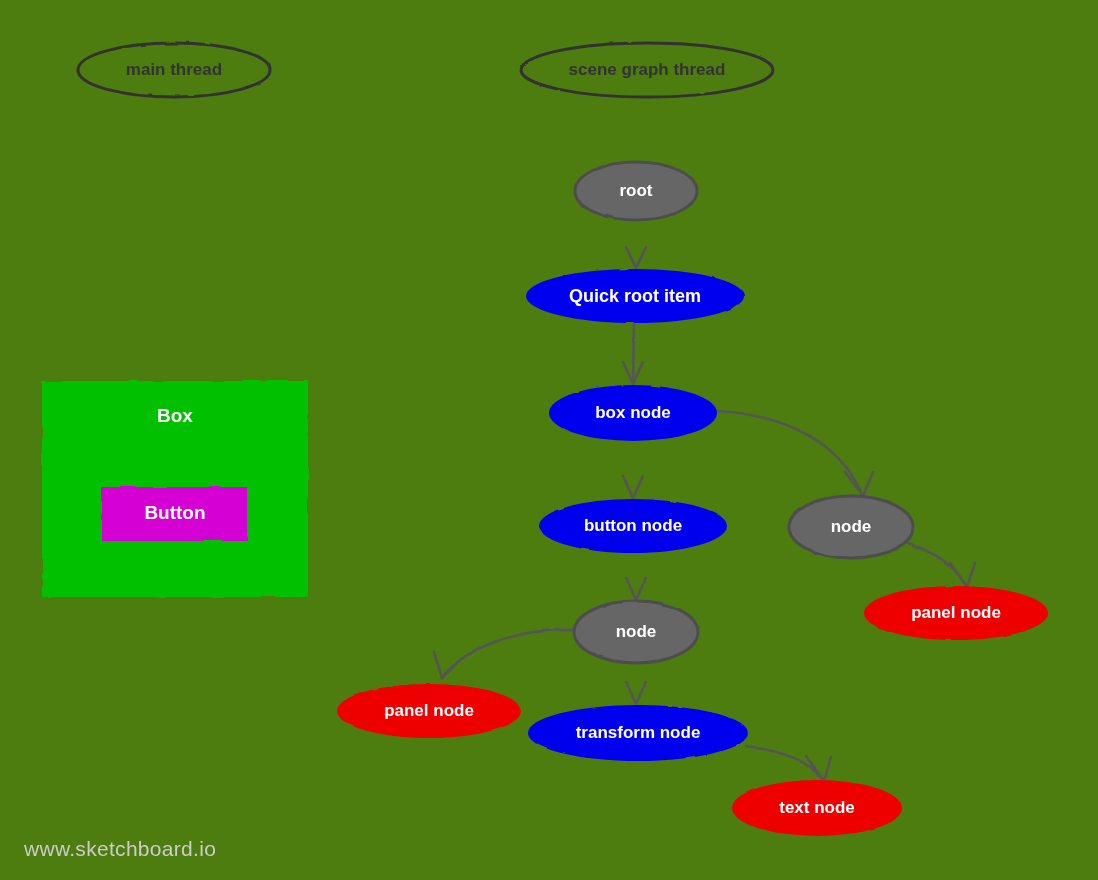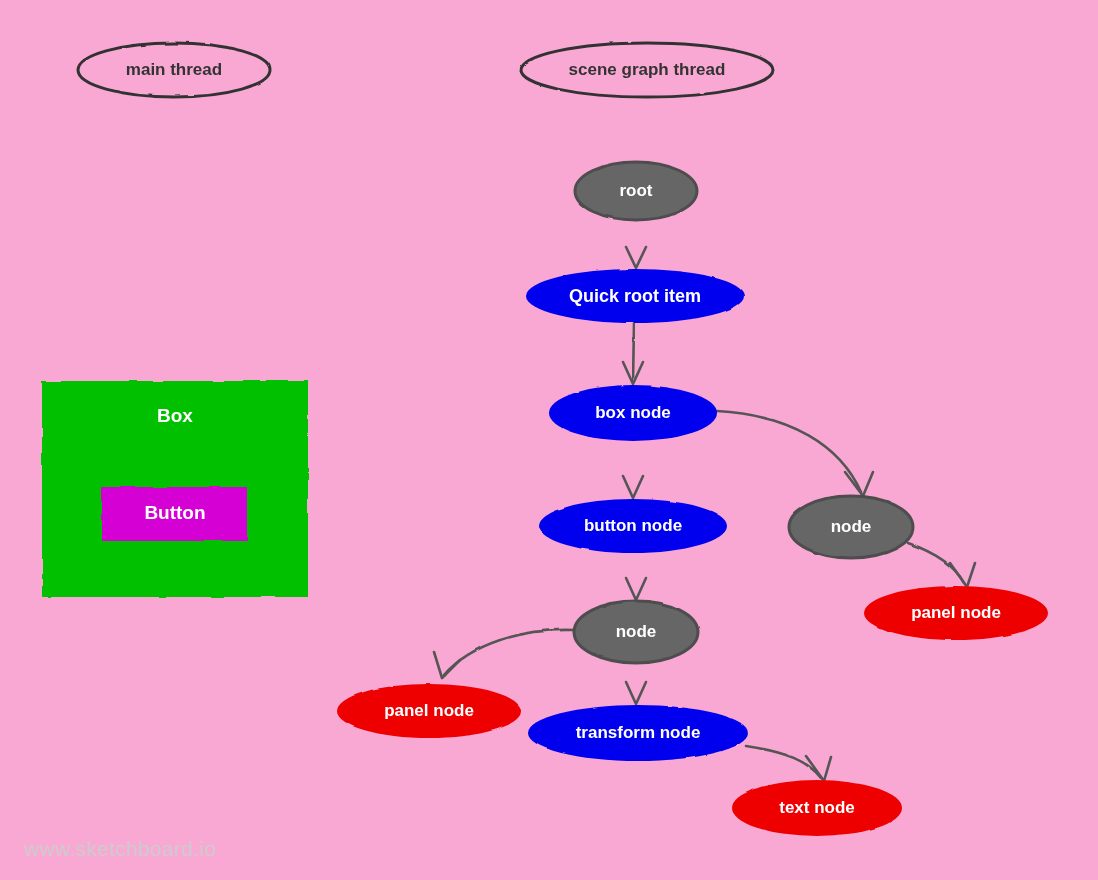--- a/index.html
+++ b/index.html
@@ -4,21 +4,21 @@
 <style>
   html, body {
     margin: 0;
     padding: 0;
     background: #000000;
   }
   #canvas {
     position: relative;
     width: 1098px;
     height: 880px;
-    background: #f9a8d4;
+    background: #4d7c0f;
     overflow: hidden;
     font-family: "Liberation Sans", sans-serif;
   }
   #diagram-svg {
     position: absolute;
     top: 0;
     left: 0;
     width: 1098px;
     height: 880px;
     display: block;

